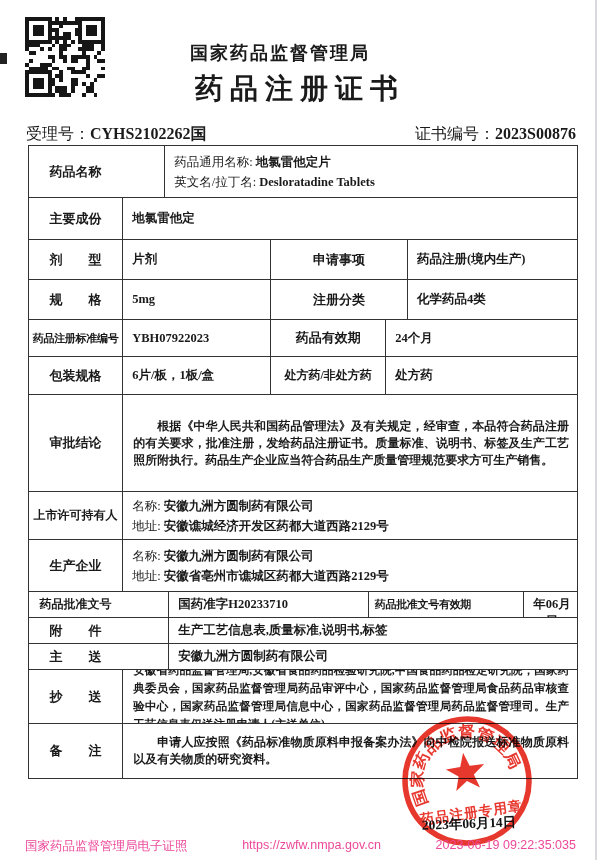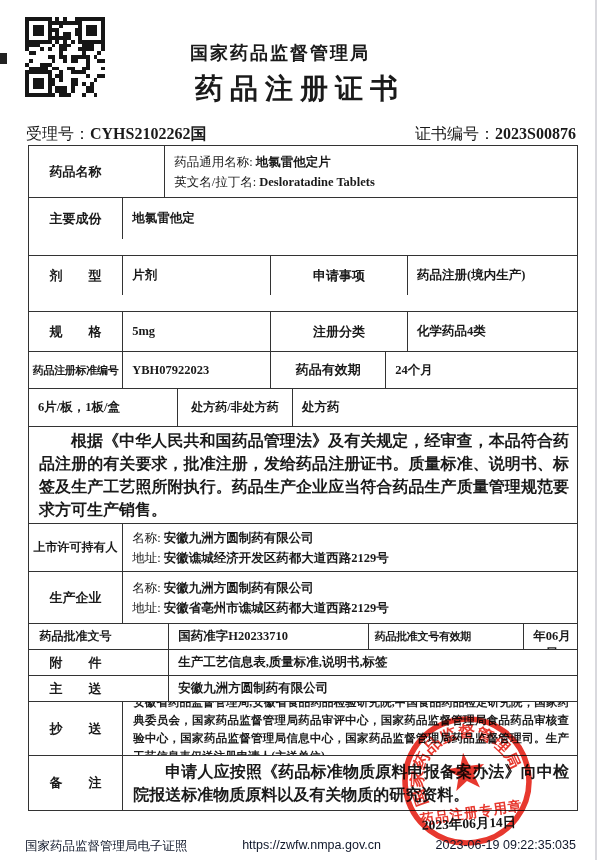--- a/index.html
+++ b/index.html
@@ -24,38 +24,38 @@
   .tr:first-child{border-top:none;gap:42px;}
   .cell{box-sizing:border-box;border-left:1px solid #333;display:flex;
         flex-direction:column;justify-content:center;overflow:hidden;}
   .cell:first-child{border-left:none;}
   .lbl{align-items:center;text-align:center;font-weight:700;font-size:13px;}
   .lbl.tight{font-size:11px;letter-spacing:-0.3px;}
   .lbl.small{font-size:12px;}
   .val{font-weight:700;font-size:12.5px;padding:2px 6px 2px 9px;}
   .val .pfx{font-weight:400;text-align:center;}
   .two-line{line-height:20px;}
-  .para{font-weight:700;font-size:16px;line-height:23px;padding:5px 8px 5px 10px;
+  .para{font-weight:700;font-size:12px;line-height:17px;padding:5px 8px 5px 10px;
         text-align:justify;}
   .indent{text-indent:2em;}
   .para.xs{font-size:11.5px;line-height:18px;}
   .w17{width:17%;} .w27{width:27%;} .w25{width:25%;} .w21{width:21%;}
   .w28{width:28%;} .w20{width:20%;} .grow{flex:1;}
   
-  .h51{height:51px;} .h42{height:42px;} .h40{height:40px;margin-top:16px;} .h37{height:37px;}
+  .h51{height:51px;} .h42{height:42px;} .h40{height:40px;} .h37{height:37px;}
   .h38{height:38px;} .h97{height:97px;} .h48{height:48px;} .h52{height:52px;}
   .h26{height:26px;gap:46px;} .h54{height:54px;} .h55{height:55px;}
   
   .stamp{position:absolute;left:399px;top:713px;width:136px;height:136px;
          transform:rotate(-8deg);mix-blend-mode:multiply;opacity:0.93;}
   .stamp-date{position:absolute;left:399px;top:815px;width:140px;text-align:center;
               font-size:13.5px;font-weight:700;color:#111;transform:rotate(-2deg);}
   
   .footer{position:absolute;left:25px;right:24px;top:838px;display:flex;
-          justify-content:space-between;font-size:12.5px;color:#0f172a;
+          justify-content:space-between;font-size:12.5px;color:#ec4899;
           font-family:"Liberation Sans","DejaVu Sans",sans-serif;}
 </style>
 </head>
 <body>
 
 <div class="page">
 
   <div class="edge-right"></div>
   <div class="edge-notch"></div>
 
@@ -332,26 +332,28 @@
     </div>
 
     <div class="tr h37">
       <div class="cell lbl tight w17">药品注册标准编号</div>
       <div class="cell val w27">YBH07922023</div>
       <div class="cell lbl w21">药品有效期</div>
       <div class="cell val grow">24个月</div>
     </div>
 
     <div class="tr h38">
+      <div class="cell lbl w17">包装规格</div>
       <div class="cell val w27">6片/板，1板/盒</div>
       <div class="cell lbl small w21">处方药/非处方药</div>
       <div class="cell val grow">处方药</div>
     </div>
 
     <div class="tr h97">
+      <div class="cell lbl w17">审批结论</div>
       <div class="cell grow">
         <div class="para indent">根据《中华人民共和国药品管理法》及有关规定，经审查，本品符合药品注册的有关要求，批准注册，发给药品注册证书。质量标准、说明书、标签及生产工艺照所附执行。药品生产企业应当符合药品生产质量管理规范要求方可生产销售。</div>
       </div>
     </div>
 
     <div class="tr h48">
       <div class="cell lbl small w17">上市许可持有人</div>
       <div class="cell val grow two-line">
         <div><span class="pfx">名称:</span> <b>安徽九洲方圆制药有限公司</b></div>
         <div><span class="pfx">地址:</span> <b>安徽谯城经济开发区药都大道西路2129号</b></div>

